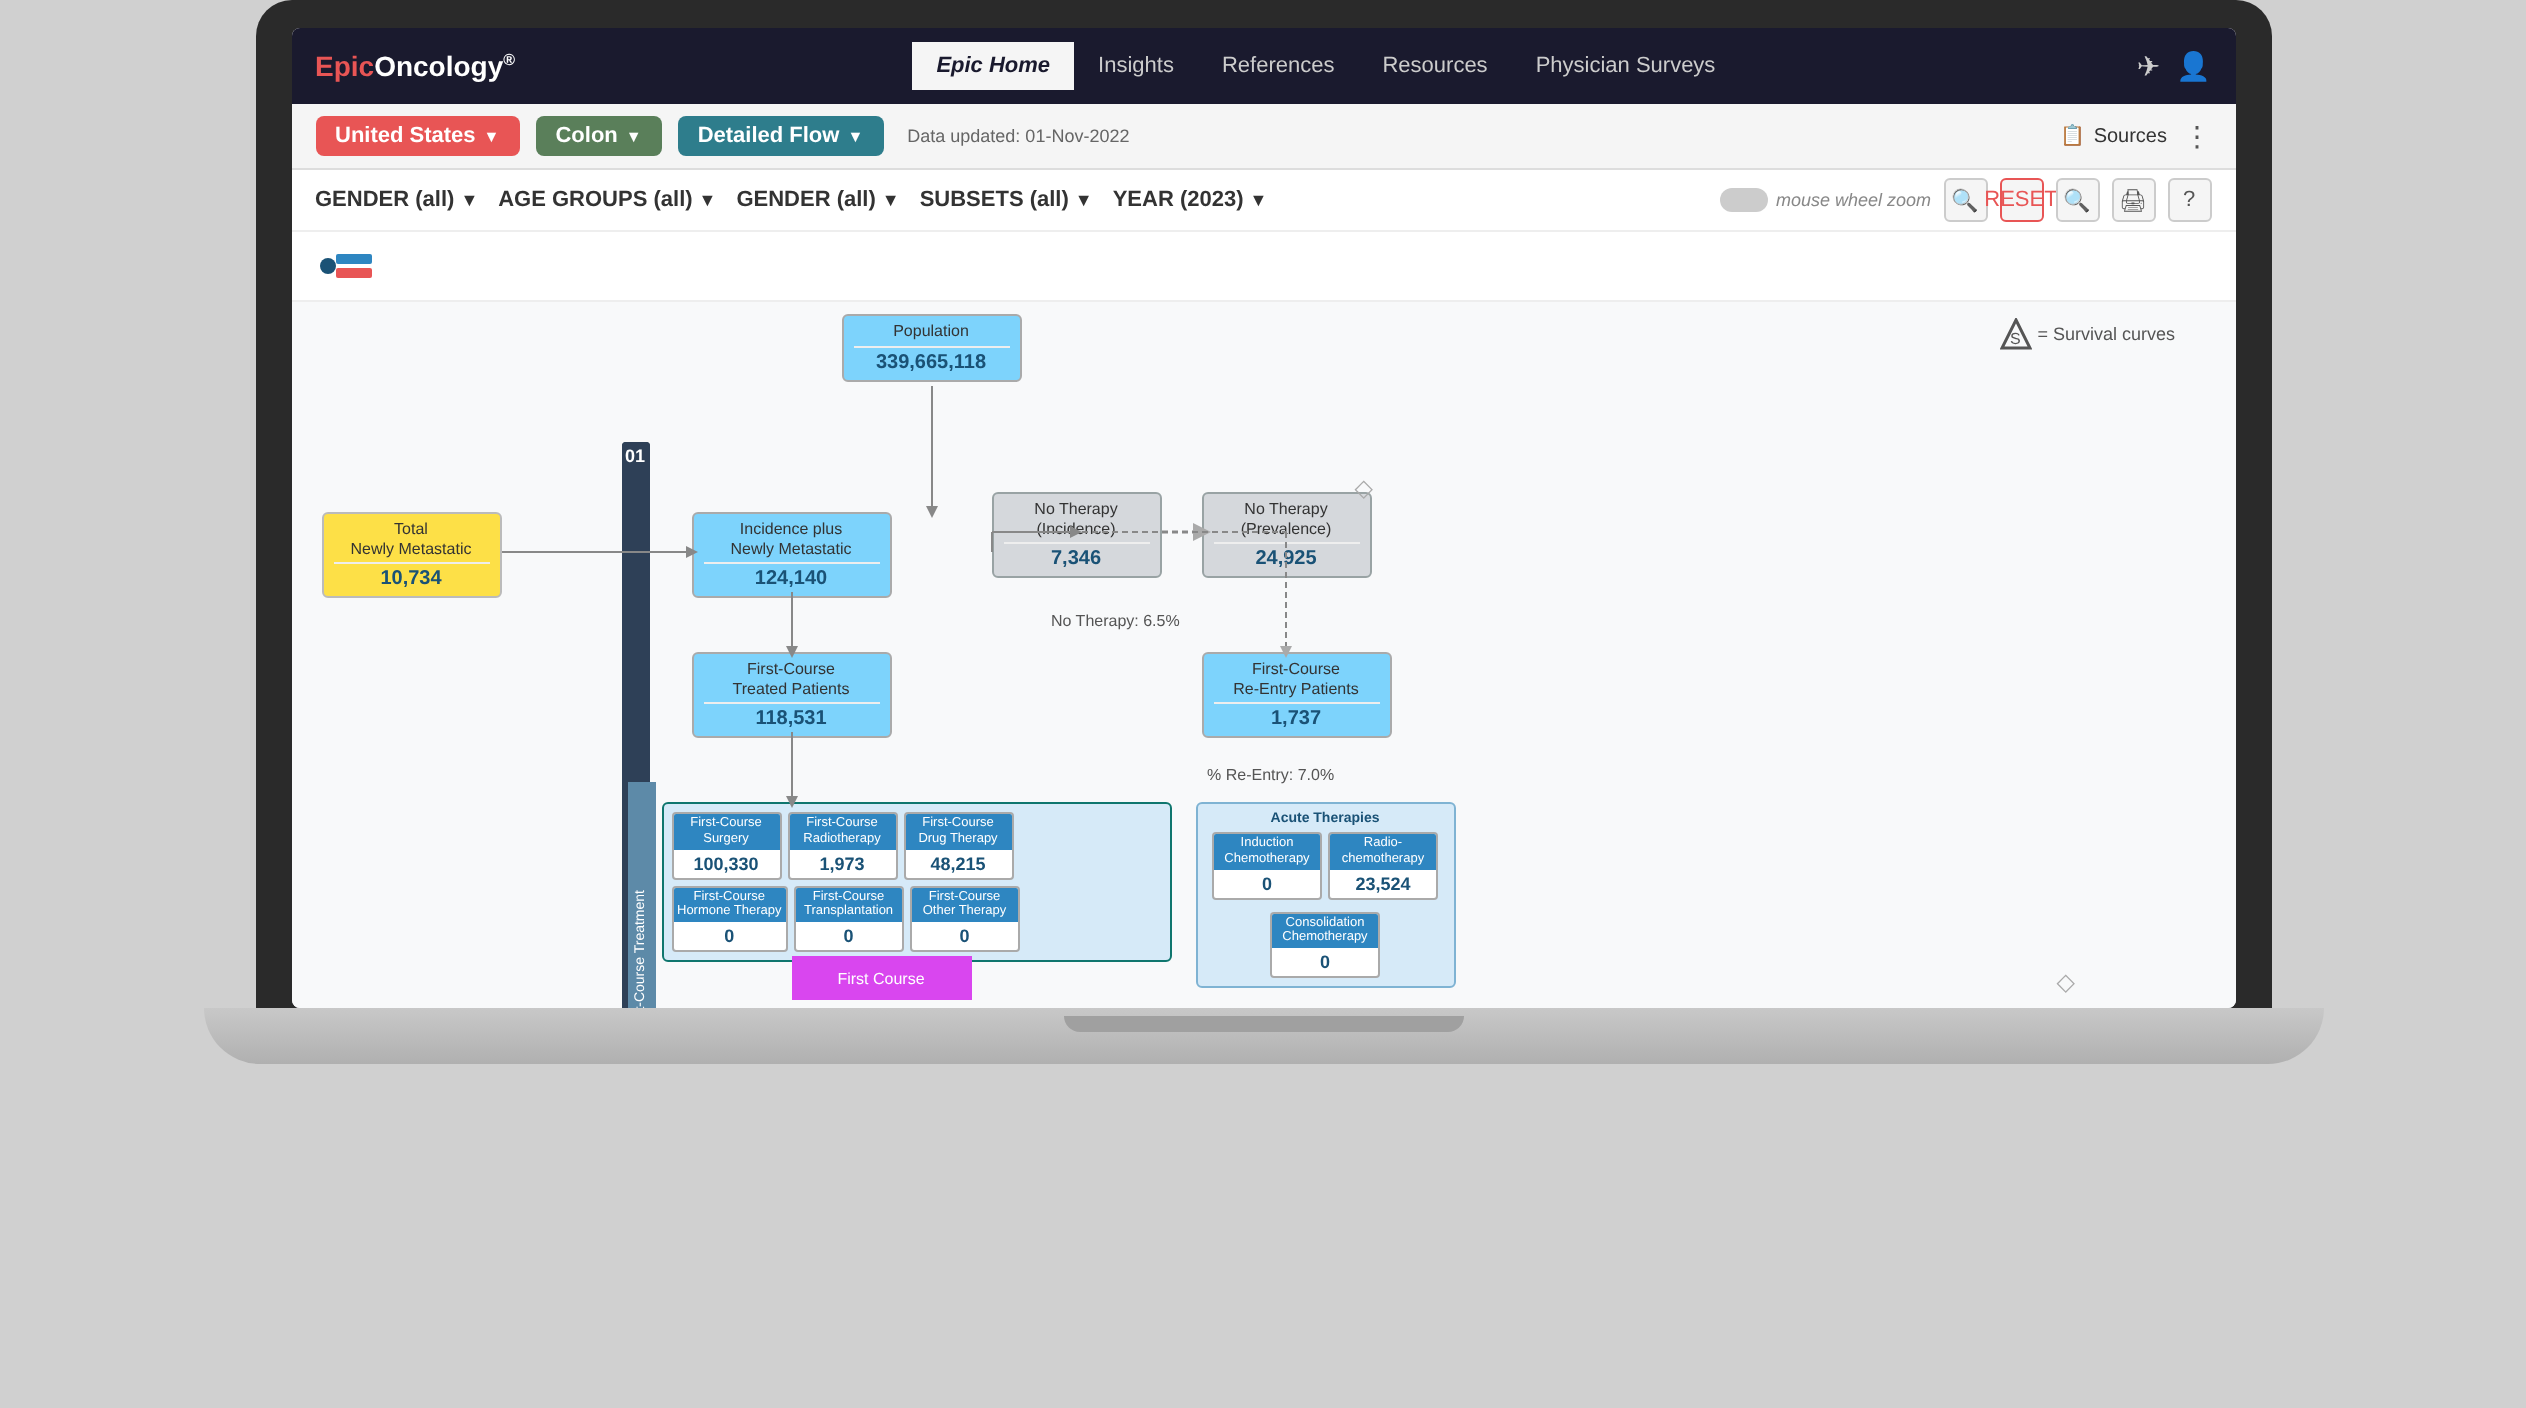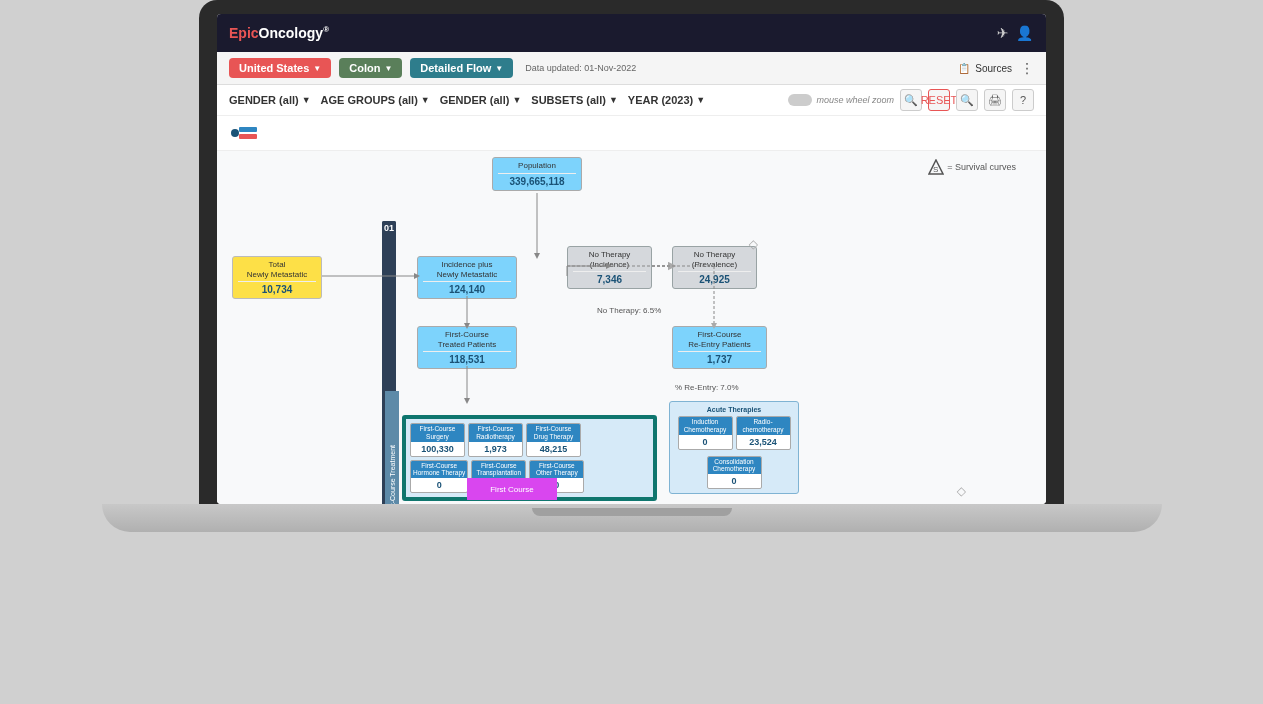--- a/index.html
+++ b/index.html
@@ -13,21 +13,21 @@
     }
     .laptop-container {
       position: relative;
       width: 1100px;
       height: 704px;
       display: flex;
       flex-direction: column;
       align-items: center;
     }
     .laptop-screen-outer {
-      width: 865px;
+      width: 1008px;
       background: #2a2a2a;
       border-radius: 18px 18px 0 0;
       padding: 14px 18px 0 18px;
       position: relative;
     }
     .laptop-screen-inner {
       background: #fff;
       border-radius: 4px;
       overflow: hidden;
       width: 100%;
@@ -345,20 +345,37 @@
 <div class="laptop-container">
   <div class="laptop-screen-outer">
     <div class="laptop-screen-inner">
       <div class="app">
 
         <div class="top-nav">
           <div class="logo">
             <span class="logo-text">
               <span class="logo-epic">Epic</span><span class="logo-oncology">Oncology</span><span class="logo-tm">®</span>
             </span>
+          </div>
+          <div class="nav-links">
+            <div class="nav-link active">
+              <span><em>Epic</em> Home</span>
+            </div>
+            <div class="nav-link">
+              <span>Insights</span>
+            </div>
+            <div class="nav-link">
+              <span>References</span>
+            </div>
+            <div class="nav-link">
+              <span>Resources</span>
+            </div>
+            <div class="nav-link">
+              <span>Physician Surveys</span>
+            </div>
           </div>
           <div class="nav-icons">
             <span class="nav-icon-btn">✈</span>
             <span class="nav-icon-btn">👤</span>
           </div>
         </div>
 
         <div class="toolbar">
           <button class="dropdown-btn red">
             <span>United States</span>
@@ -506,21 +523,21 @@
                   <div class="sfb-title" style="background:#2e86c1; color:#fff; font-size:6.5px; padding:1px 2px; margin:-2px -3px 2px -3px; text-align:center;">Radio-<br>chemotherapy</div>
                   <div class="sfb-value">23,524</div>
                 </div>
                 <div class="small-flow-box" style="margin-top:3px;">
                   <div class="sfb-title" style="background:#2e86c1; color:#fff; font-size:6.5px; padding:1px 2px; margin:-2px -3px 2px -3px; text-align:center;">Consolidation<br>Chemotherapy</div>
                   <div class="sfb-value">0</div>
                 </div>
               </div>
             </div>
 
-            <div style="position:absolute; left:185px; top:264px; width:255px; background:#d6eaf8; border:4px solid #0f766e; border-radius:3px; padding:4px;">
+            <div style="position:absolute; left:185px; top:250px; width:255px; background:#d6eaf8; border:1px solid #0f766e; border-radius:3px; padding:4px;">
               <div style="display:flex; gap:3px; margin-bottom:3px;">
                 <div class="small-flow-box">
                   <div class="sfb-title" style="background:#2e86c1; color:#fff; font-size:6.5px; padding:1px 2px; margin:-2px -3px 2px -3px; text-align:center;">First-Course<br>Surgery</div>
                   <div class="sfb-value">100,330</div>
                 </div>
                 <div class="small-flow-box">
                   <div class="sfb-title" style="background:#2e86c1; color:#fff; font-size:6.5px; padding:1px 2px; margin:-2px -3px 2px -3px; text-align:center;">First-Course<br>Radiotherapy</div>
                   <div class="sfb-value">1,973</div>
                 </div>
                 <div class="small-flow-box">

